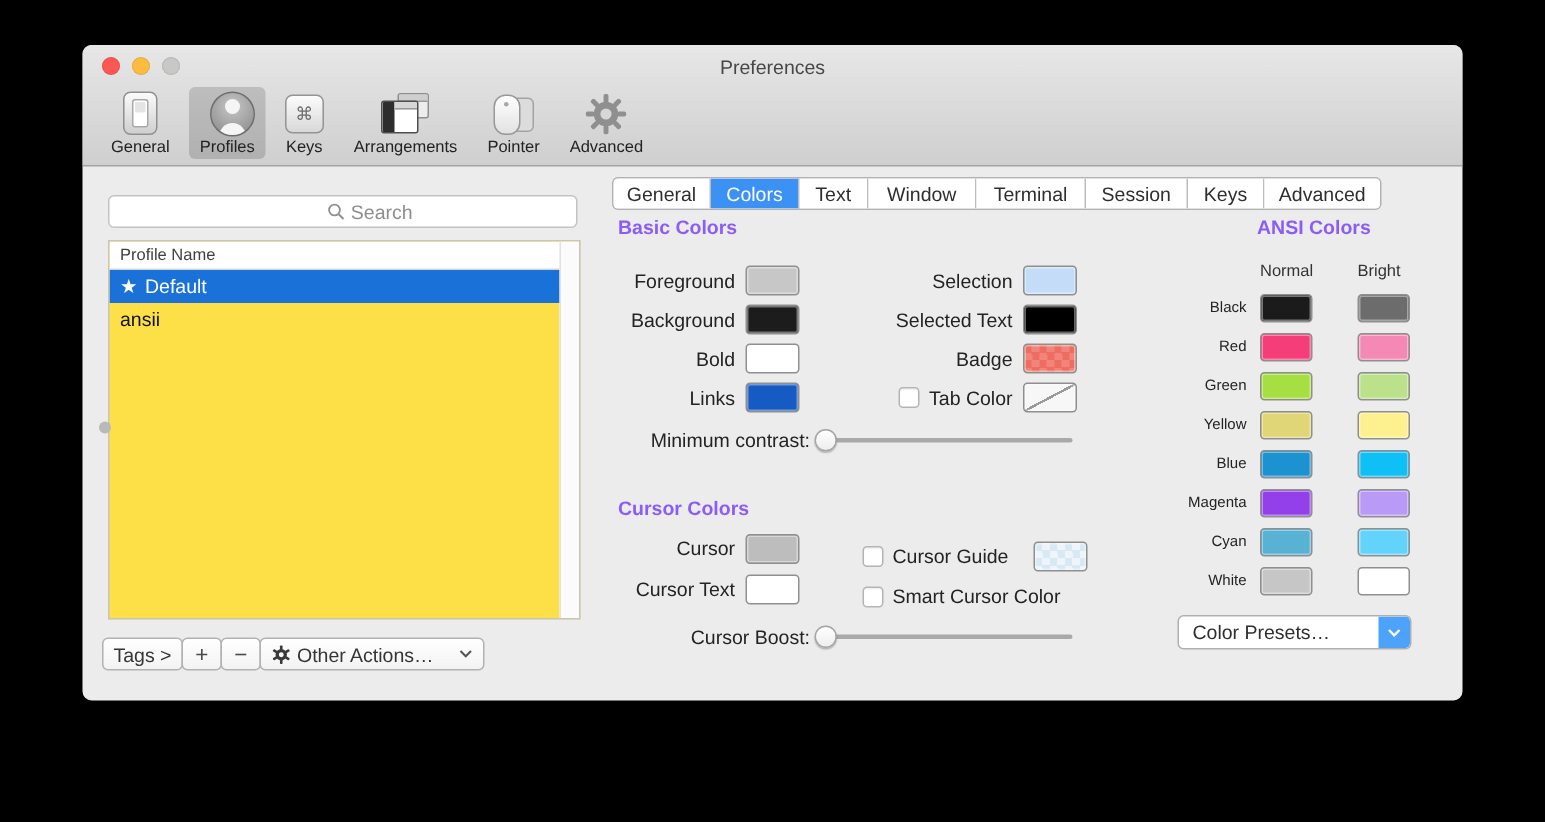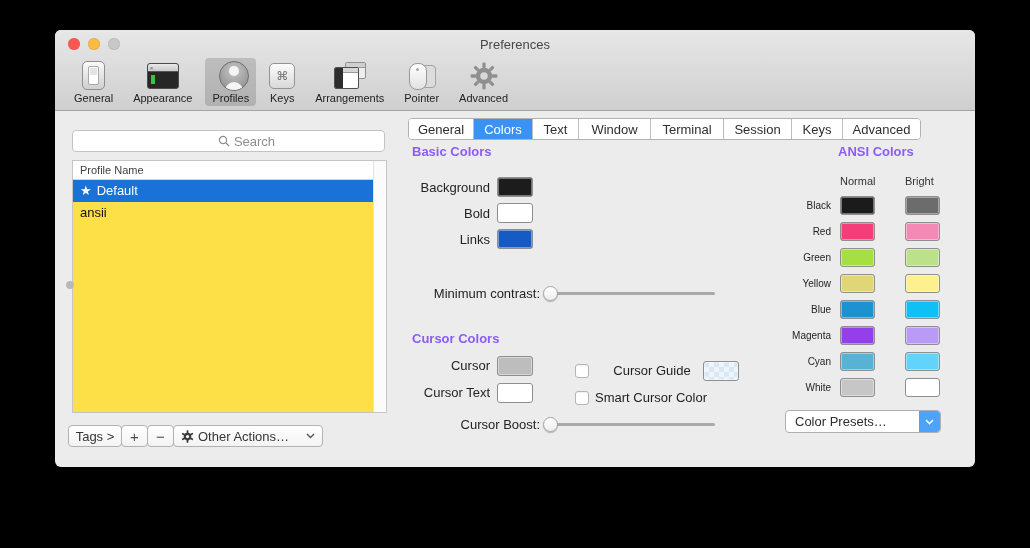--- a/index.html
+++ b/index.html
@@ -128,30 +128,20 @@
     </div>
 
     <div class="toolbar">
       <div class="tb-item">
         <span class="tb-ic">
             <span class="ic-general">
               <i></i>
             </span>
           </span>
         <span class="lbl">General</span>
-      </div>
-      <div class="tb-item">
-        <span class="tb-ic">
-          <span class="ic-appearance">
-              <span class="top"></span>
-              <span class="x">×</span>
-              <span class="green"></span>
-            </span>
-        </span>
-        <span class="lbl">Appearance</span>
       </div>
       <div class="tb-item selected">
         <span class="tb-ic">
           <span class="ic-profiles">
               <span class="head"></span>
               <span class="body"></span>
             </span>
         </span>
         <span class="lbl">Profiles</span>
       </div>
@@ -260,33 +250,58 @@
     <div class="tab" style="width:73px">Terminal</div>
     <div class="tab" style="width:68px">Session</div>
     <div class="tab" style="width:51px">Keys</div>
     <div class="tab" style="width:77px">Advanced</div>
   </div>
 
   <div class="sec-title" style="left:357px;top:114px;">Basic Colors</div>
 
   <div class="color-grid" style="left:352px;top:144px;">
     <div class="cg-row">
+      <span class="cg-label" style="width:83px">Foreground</span>
+      <span class="well" style="margin-left: 7px; background-color: rgb(199, 199, 199);"></span>
+    </div>
+    <div class="cg-row">
       <span class="cg-label" style="width:83px">Background</span>
       <span class="well" style="margin-left: 7px; background-color: rgb(28, 28, 28);"></span>
     </div>
     <div class="cg-row">
       <span class="cg-label" style="width:83px">Bold</span>
       <span class="well" style="margin-left: 7px; background-color: rgb(255, 255, 255);"></span>
     </div>
     <div class="cg-row">
       <span class="cg-label" style="width:83px">Links</span>
       <span class="well" style="margin-left: 7px; background-color: rgb(22, 90, 196);"></span>
     </div>
   </div>
 
+  <div class="color-grid" style="left:510px;top:144px;">
+    <div class="cg-row">
+      <span class="cg-label" style="width:110px">Selection</span>
+      <span class="well" style="margin-left: 7px; background-color: rgb(197, 220, 248);"></span>
+    </div>
+    <div class="cg-row">
+      <span class="cg-label" style="width:110px">Selected Text</span>
+      <span class="well" style="margin-left: 7px; background-color: rgb(0, 0, 0);"></span>
+    </div>
+    <div class="cg-row">
+      <span class="cg-label" style="width:110px">Badge</span>
+      <span class="well" style="margin-left: 7px; background: repeating-conic-gradient(rgb(242, 133, 123) 0%, rgb(242, 133, 123) 25%, rgb(237, 110, 96) 0%, rgb(237, 110, 96) 50%) 0px 0px / 10px 10px;"></span>
+    </div>
+    <div class="cg-row">
+      <span class="cg-label" style="width:110px;display:flex;align-items:center;justify-content:flex-end;gap:6px;">
+        <span class="checkbox"></span>
+        <span>Tab Color</span>
+      </span>
+      <span class="well none-well" style="margin-left:7px"></span>
+    </div>
+  </div>
 
   <div class="slider-row" style="left:355px;top:252px;">
     <span class="sl-label">Minimum contrast:</span>
     <span class="slider">
         <span class="knob"></span>
       </span>
   </div>
 
   <div class="sec-title" style="left:357px;top:301px;">Cursor Colors</div>
 
@@ -297,21 +312,21 @@
     </div>
     <div class="cg-row">
       <span class="cg-label" style="width:83px">Cursor Text</span>
       <span class="well" style="margin-left: 7px; background-color: rgb(255, 255, 255);"></span>
     </div>
   </div>
 
   <div class="color-grid" style="left:520px;top:327px;grid-auto-rows:27px;">
     <div class="cg-row">
       <span class="checkbox"></span>
-      <span class="cg-label" style="margin-left:20px;text-align:center;width:86px">Cursor Guide</span>
+      <span class="cg-label" style="margin-left:6px;text-align:left;width:86px">Cursor Guide</span>
       <span class="well" style="margin-left: 8px; background: repeating-conic-gradient(rgb(238, 244, 249) 0%, rgb(238, 244, 249) 25%, rgb(216, 233, 244) 0%, rgb(216, 233, 244) 50%) 0px 0px / 10px 10px;"></span>
     </div>
     <div class="cg-row">
       <span class="checkbox"></span>
       <span class="cg-label" style="margin-left:6px;text-align:left;">Smart Cursor Color</span>
     </div>
   </div>
 
   <div class="slider-row" style="left:355px;top:383px;">
     <span class="sl-label">Cursor Boost:</span>

